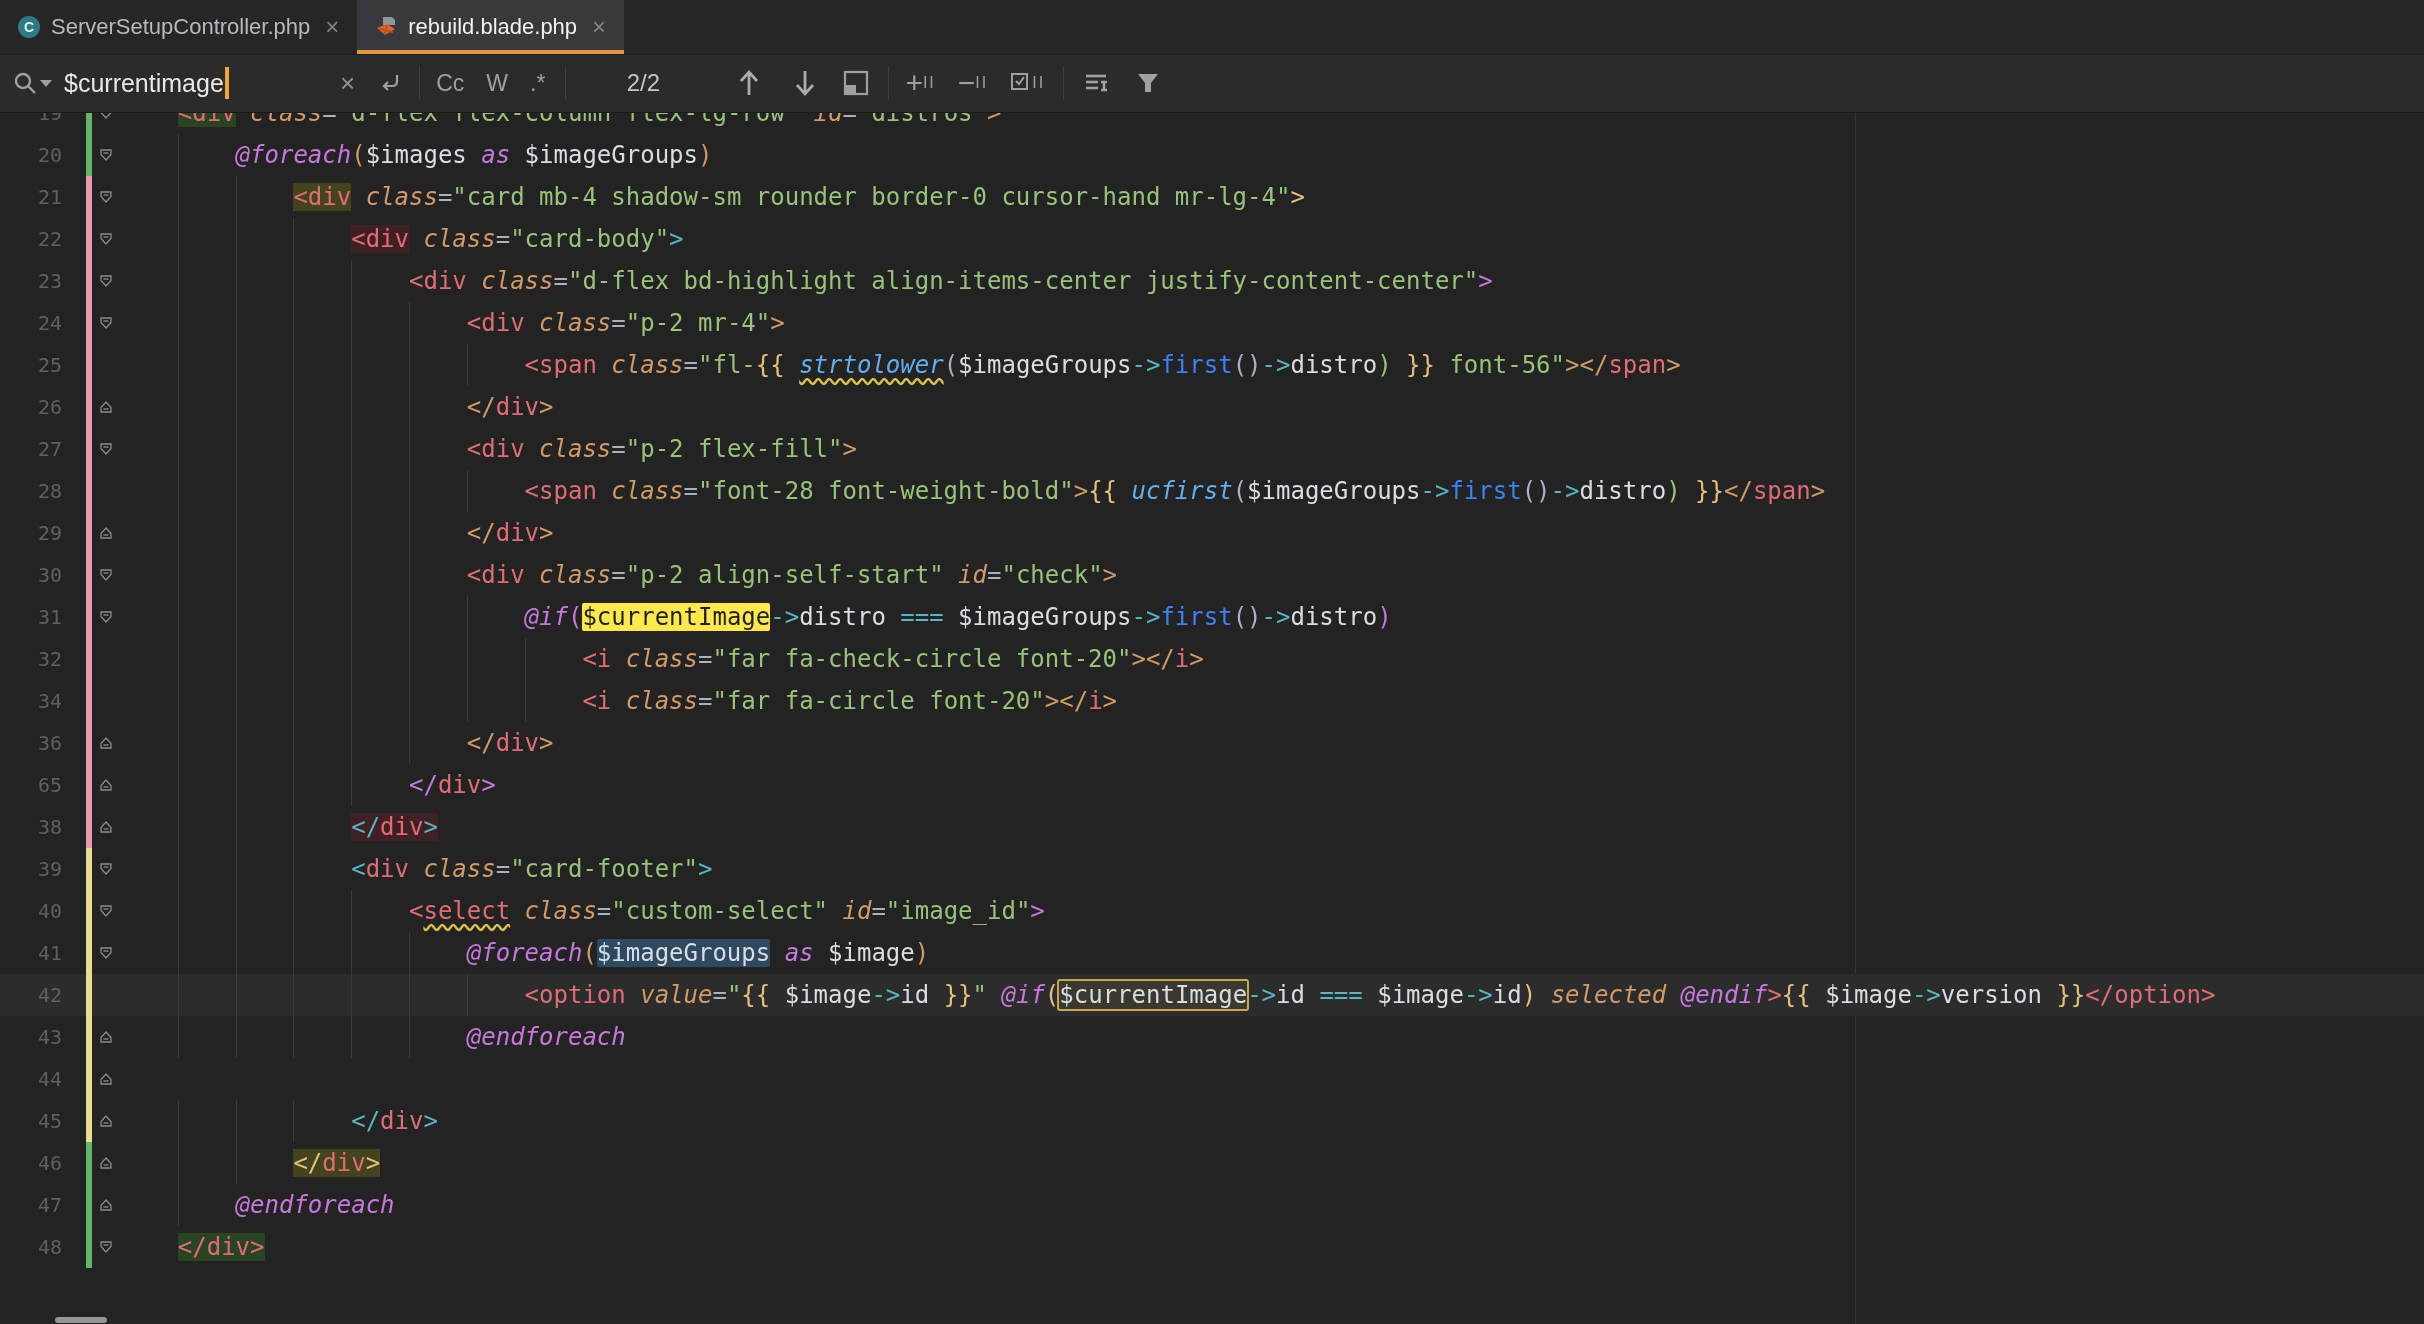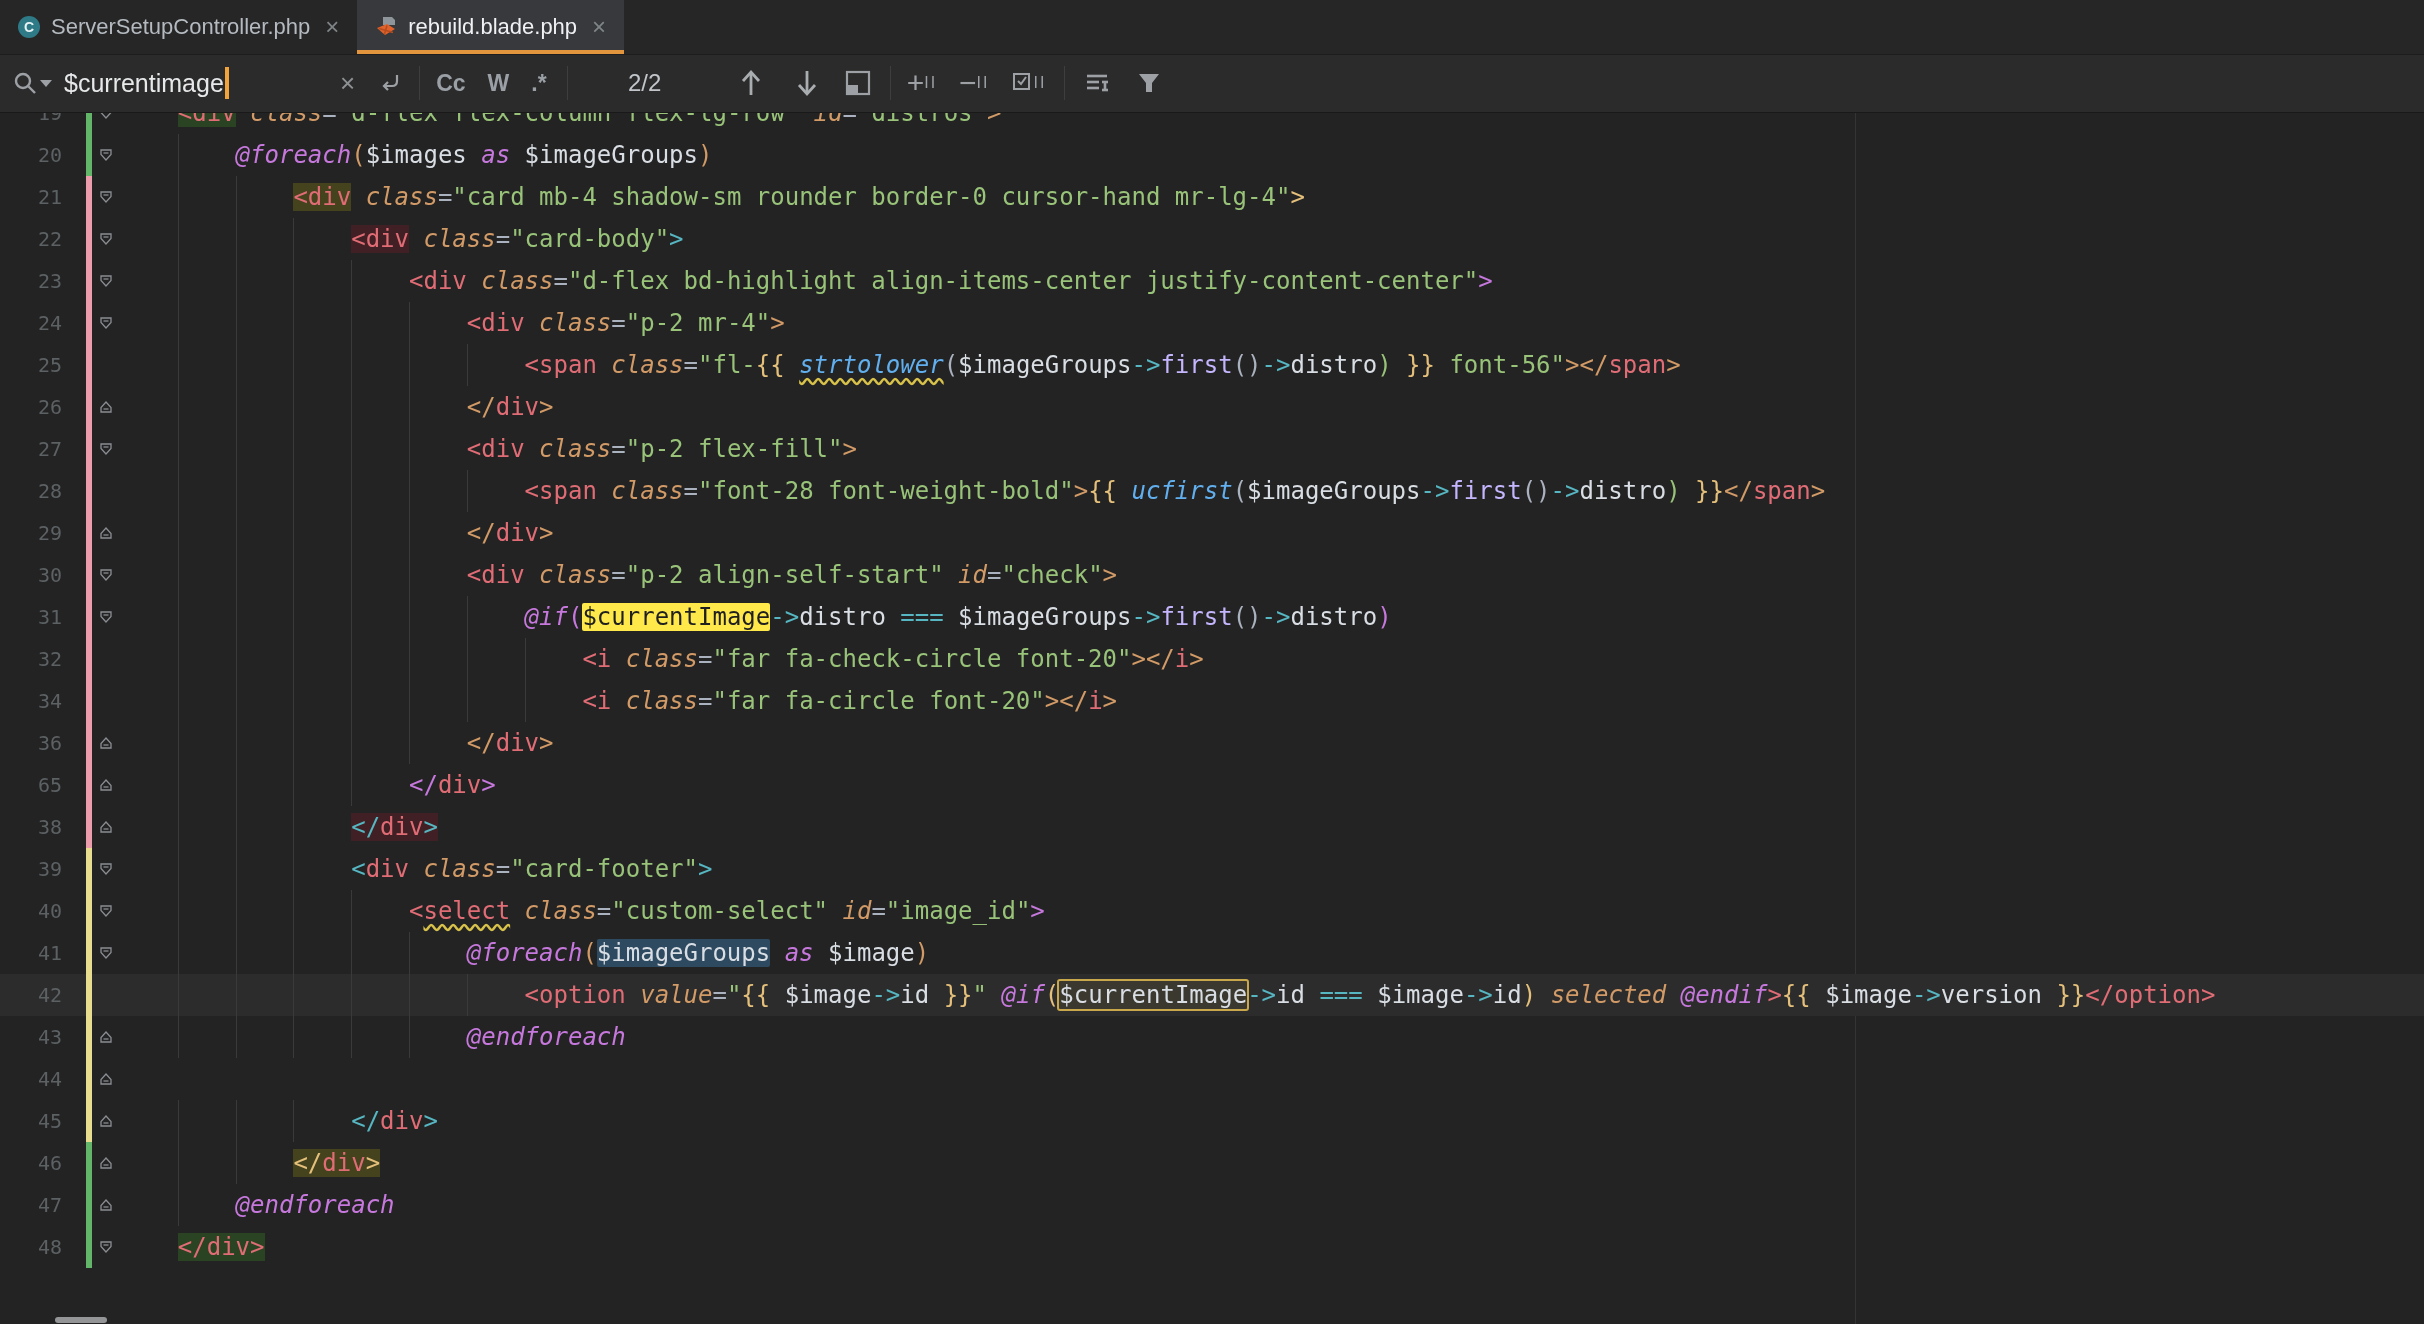--- a/index.html
+++ b/index.html
@@ -13,21 +13,21 @@
   .tab .close{color:#7f8487;font-size:24px;margin-left:4px;}
   .phpclass-ic{width:22px;height:22px;border-radius:50%;background:#2f7a87;color:#e8f3f5;font-size:14px;font-weight:bold;display:flex;align-items:center;justify-content:center;}
 
   
   .searchbar{position:absolute;top:54px;left:0;right:0;height:58px;background:#2b2b2b;border-bottom:1px solid #191919;display:flex;align-items:center;z-index:5;color:#9da1a5;}
   .searchbar .divider{width:1px;height:34px;background:#3e3e3e;flex:none;}
   .sq-wrap{width:276px;margin-left:12px;display:flex;align-items:center;flex:none;}
   .sq-text{font-size:25px;color:#e6e8ea;white-space:pre;}
   .caret{display:inline-block;width:4px;height:32px;background:#f2a33c;vertical-align:middle;margin-left:1px;}
   .sbtn{display:flex;align-items:center;justify-content:center;flex:none;color:#9da1a5;}
-  .toggle{font-size:23px;font-weight:bold;color:#9aa0a6;}
+  .toggle{font-size:23px;font-weight:normal;color:#9aa0a6;}
   .count{font-size:24px;color:#c2c6ca;width:90px;text-align:center;flex:none;}
   .mag-caret{width:0;height:0;border-left:6px solid transparent;border-right:6px solid transparent;border-top:7px solid #9da1a5;margin-left:2px;}
 
   
   .editor{position:absolute;top:54px;left:0;right:0;bottom:0;background:#232323;overflow:hidden;}
   .margin-guide{position:absolute;left:1855px;top:0;bottom:0;width:1px;background:#343434;}
   .lines{position:absolute;top:38px;left:0;width:2424px;font-family:"DejaVu Sans Mono",monospace;font-size:24px;}
   .row{display:flex;height:42px;line-height:42px;position:relative;}
   .row.current{background:#2c2c2c;}
   .ln{width:62px;text-align:right;color:#5c6164;font-size:20px;flex:none;}
@@ -36,21 +36,21 @@
   .code{white-space:pre;flex:none;color:#abb2bf;}
   .ind{display:inline-block;width:4ch;height:42px;vertical-align:top;}
   .ig{display:inline-block;width:4ch;height:42px;vertical-align:top;box-shadow:inset 1px 0 0 #3a3a3a;}
 
   
   .tk-tag{color:#e06c75}
   .tk-attr{color:#d19a66;font-style:italic}
   .tk-str{color:#98c379}
   .tk-kw{color:#c678dd;font-style:italic}
   .tk-var{color:#d9dee4}
-  .tk-fn{color:#c4b5fd}
+  .tk-fn{color:#3b82f6}
   .tk-fni{color:#61afef;font-style:italic}
   .tk-ar{color:#56b6c2}
   .tk-cy{color:#56b6c2}
   .tk-pu{color:#c678dd}
   .tk-or{color:#d19a66}
   .tk-ye{color:#e5c07b}
   .tk-gr{color:#98c379}
   .tk-op{color:#abb2bf}
   .tk-bgG{background:#2a4423}
   .tk-bgO{background:#45431e}

